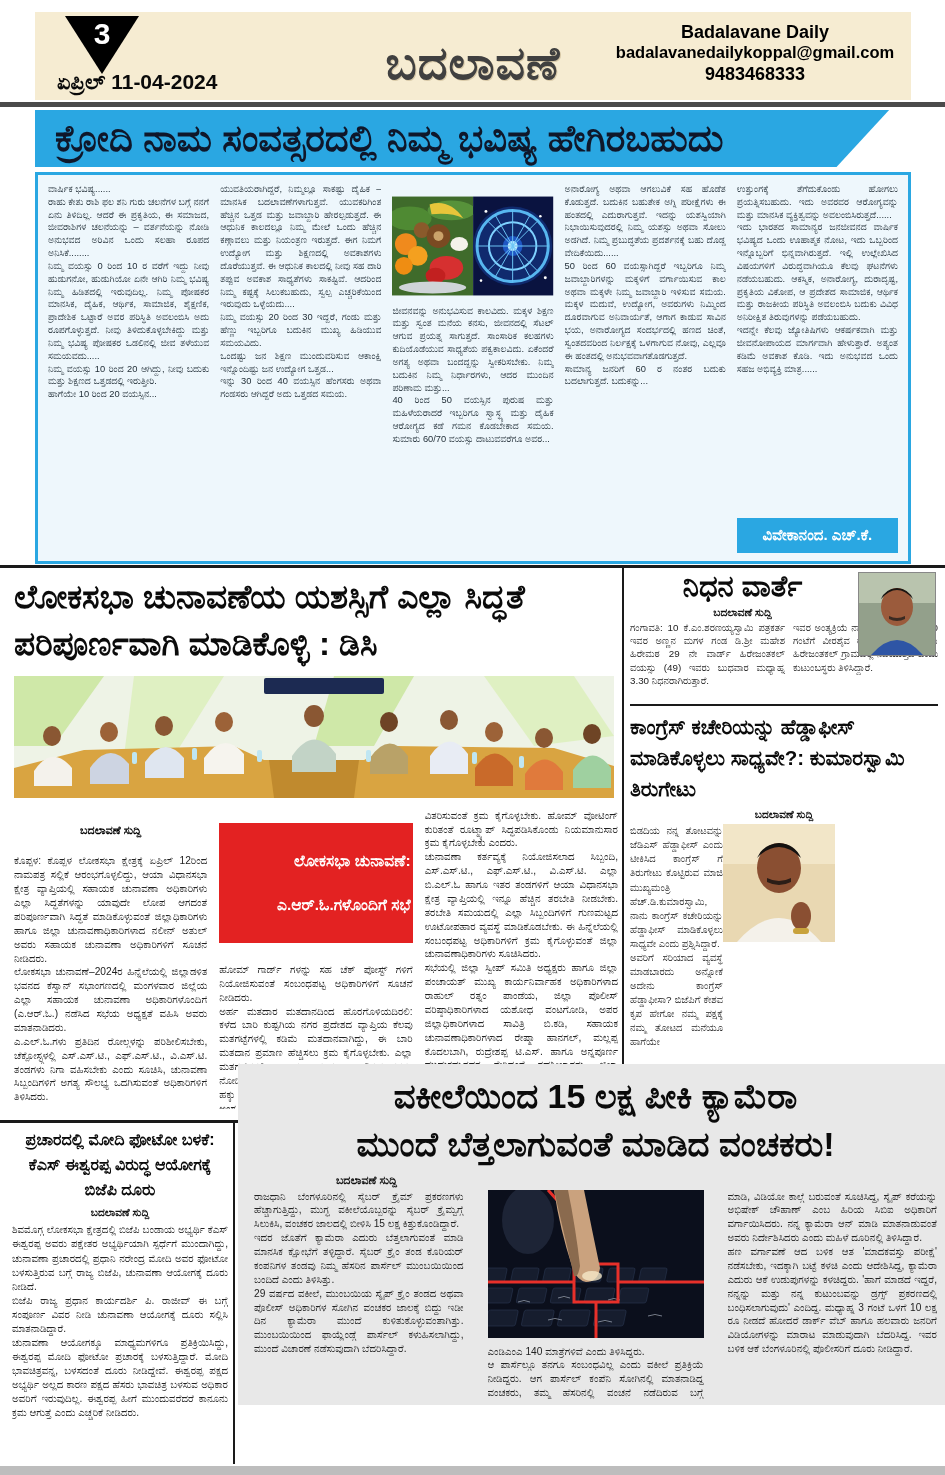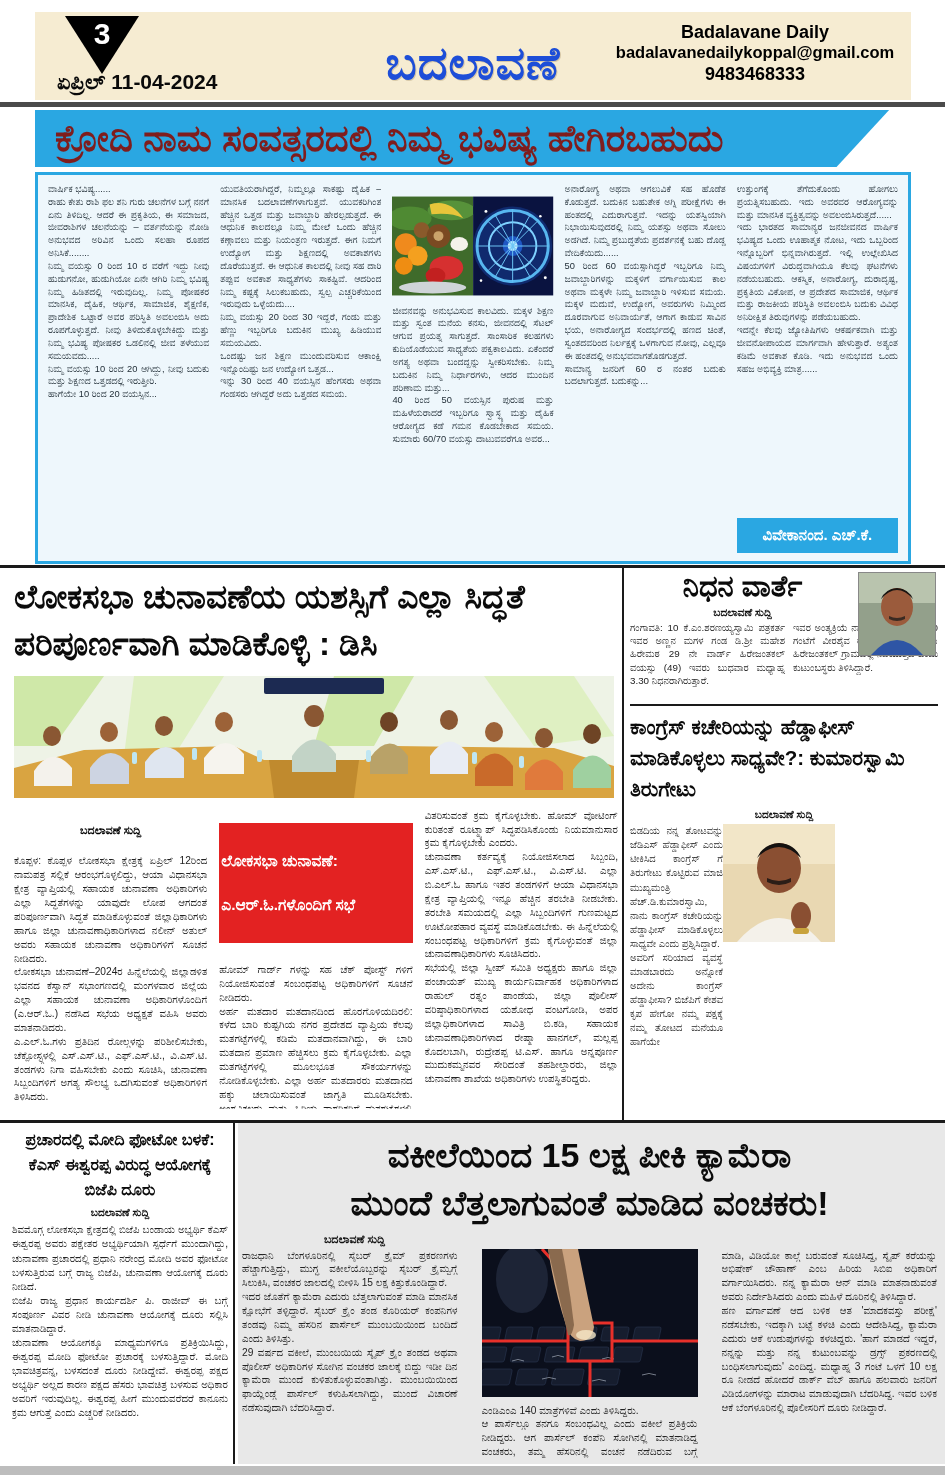--- a/index.html
+++ b/index.html
@@ -5,50 +5,50 @@
   html,body{margin:0;padding:0;background:#ffffff;}
   .page{position:relative;width:945px;height:1475px;background:#fff;overflow:hidden;
         font-family:"Liberation Sans","DejaVu Sans",sans-serif;color:#111;}
   
   .hdr{position:absolute;left:35px;top:12px;width:876px;height:88px;background:#f6ecd2;}
   .pennant{position:absolute;left:30px;top:4px;width:74px;height:58px;background:#000;
            clip-path:polygon(0 0,100% 0,50% 100%);display:flex;align-items:flex-start;justify-content:center;}
   .pennant span{color:#fff;font-size:30px;font-weight:bold;line-height:1.2;}
   .hdr-date{position:absolute;left:22px;bottom:6px;font-size:21px;font-weight:bold;color:#0a0a0a;}
   .masthead{position:absolute;left:0;right:0;top:24px;text-align:center;font-size:46px;font-weight:bold;
-            color:#1d4ed8;letter-spacing:1px;text-shadow:1px 1px 0 #d8c9a8;}
+            color:#404040;letter-spacing:1px;text-shadow:1px 1px 0 #d8c9a8;}
   .hdr-right{position:absolute;right:6px;top:10px;width:300px;text-align:center;font-weight:bold;color:#000;}
   .hdr-right .l1{font-size:18px;}
   .hdr-right .l2{font-size:16.5px;}
   .hdr-right .l3{font-size:18px;margin-top:2px;}
   .rule{position:absolute;left:0;top:102px;width:945px;height:5px;background:#4a4a4a;}
   
   .banner{position:absolute;left:35px;top:110px;width:876px;height:57px;background:#2aa7e2;
           clip-path:polygon(0 0,97.5% 0,91.5% 100%,0 100%);}
-  .banner span{display:block;padding-left:20px;line-height:57px;font-size:37px;font-weight:bold;color:#7f1d1d;}
+  .banner span{display:block;padding-left:20px;line-height:57px;font-size:37px;font-weight:bold;color:#0f172a;}
   
   .astro{position:absolute;left:35px;top:172px;width:876px;height:392px;background:#eef7fc;
          border:3px solid #2aa7e2;box-sizing:border-box;padding:8px 10px;display:flex;gap:11px;overflow:hidden;}
   .acol{flex:1 1 0;font-size:9.3px;line-height:1.38;text-align:justify;color:#1d2a33;white-space:pre-line;overflow:hidden;}
   .acol-img{width:100%;height:100px;margin-bottom:5px;}
   .acol5{display:flex;flex-direction:column;}
   .acol5 .txt{flex:1;font-size:9.3px;line-height:1.38;text-align:justify;white-space:pre-line;overflow:hidden;}
   .sig{margin-top:6px;background:#2aa7e2;color:#fff;font-weight:bold;font-size:15px;text-align:center;
        padding:7px 18px;}
   
   .mid-top{position:absolute;left:0;top:565px;width:945px;height:3px;background:#1a1a1a;}
   .mid-bottom{position:absolute;left:0;top:1120px;width:945px;height:3px;background:#1a1a1a;}
   .vdiv-mid{position:absolute;left:622px;top:568px;width:2px;height:552px;background:#1a1a1a;}
   .dc{position:absolute;left:14px;top:574px;width:604px;height:544px;overflow:hidden;}
   .dc-headline{font-size:33px;font-weight:bold;line-height:1.42;color:#0b0b0b;}
   .dc-photo{margin-top:8px;width:600px;height:122px;}
   .dc-cols{display:flex;gap:12px;margin-top:7px;}
   .dc-col{flex:1 1 0;font-size:10.2px;line-height:1.36;text-align:justify;white-space:pre-line;color:#222;overflow:hidden;height:300px;}
   .byline{font-size:11px;font-weight:bold;text-align:center;margin-bottom:3px;color:#000;white-space:normal;}
-  .redbox{background:#e32222;color:#fff;font-weight:bold;text-align:left;font-size:15.5px;line-height:1.4;
+  .redbox{background:#e32222;color:#fff;font-weight:bold;text-align:right;font-size:15.5px;line-height:1.4;
           padding:6px 2px;margin-bottom:6px;}
   
   .obit{position:absolute;left:630px;top:570px;width:308px;height:136px;border-bottom:2px solid #1a1a1a;
         box-sizing:border-box;overflow:hidden;}
   .obit-head{font-size:29px;font-weight:bold;color:#0b0b0b;width:225px;text-align:center;}
   .obit-photo{position:absolute;right:2px;top:2px;width:76px;height:82px;border:1px solid #888;}
   .obit-byline{width:225px;text-align:center;font-size:10.5px;font-weight:bold;margin:2px 0;}
   .obit-cols{display:flex;gap:8px;}
   .obit-col{font-size:9.8px;line-height:1.35;text-align:justify;white-space:pre-line;color:#222;}
   .obit-col.c1{width:155px;}
@@ -63,22 +63,22 @@
   .hdk-col.right{flex:1;}
   .hdk-mid{width:112px;display:flex;flex-direction:row;}
   .hdk-photo{width:112px;height:118px;}
   .hdk-midtxt{font-size:9.9px;line-height:1.42;text-align:justify;white-space:pre-line;color:#222;overflow:hidden;flex:1;margin-top:4px;}
   
   .vdiv-bot{position:absolute;left:233px;top:1123px;width:2px;height:341px;background:#1a1a1a;}
   .bjp{position:absolute;left:12px;top:1128px;width:216px;height:336px;overflow:hidden;}
   .bjp-headline{font-size:16px;font-weight:bold;line-height:1.55;text-align:center;color:#0b0b0b;}
   .bjp-byline{font-size:10.5px;font-weight:bold;text-align:center;margin:4px 0;}
   .bjp-body{font-size:10.2px;line-height:1.38;text-align:justify;white-space:pre-line;color:#222;}
-  .cyber{position:absolute;left:238px;top:1123px;width:707px;height:341px;background:#e8e8e8;
-         box-sizing:border-box;padding:8px 8px 4px 4px;overflow:hidden;}
+  .cyber{position:absolute;left:238px;top:1064px;width:707px;height:341px;background:#e8e8e8;
+         box-sizing:border-box;padding:8px 8px 4px 16px;overflow:hidden;}
   .cyber-headline{font-size:34px;font-weight:bold;line-height:1.42;text-align:center;color:#0b0b0b;}
   .cyber-byline{font-size:11px;font-weight:bold;margin:5px 0 3px 0;width:225px;text-align:center;}
   .cyber-cols{display:flex;gap:24px;}
   .cyber-col{font-size:10.2px;line-height:1.36;text-align:justify;white-space:pre-line;color:#222;overflow:hidden;height:208px;}
   .cyber-col.c1{flex:1;}
   .cyber-col.c3{flex:1;}
   .cyber-mid{width:216px;}
   .cyber-photo{width:216px;height:148px;}
   .cyber-midtxt{font-size:10.2px;line-height:1.36;text-align:justify;white-space:pre-line;color:#222;overflow:hidden;height:56px;margin-top:3px;}
   .bottom-strip{position:absolute;left:0;top:1466px;width:945px;height:9px;background:#bdbdbd;}

